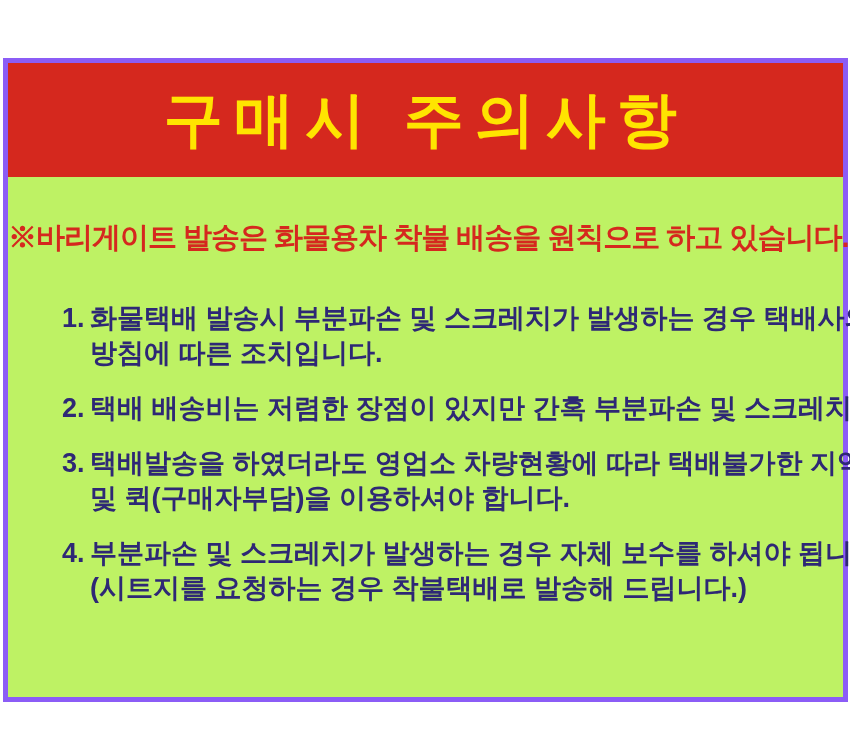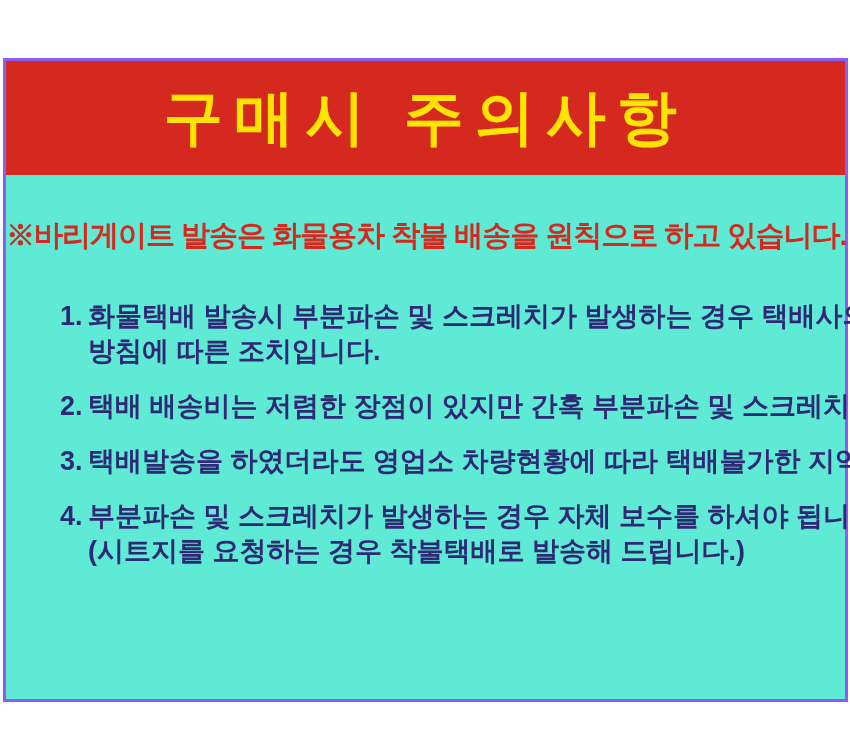--- a/index.html
+++ b/index.html
@@ -15,22 +15,22 @@
     background: #ffffff;
     font-family: "Liberation Sans", sans-serif;
     overflow: hidden;
   }
   .notice-box {
     position: absolute;
     left: 3px;
     top: 58px;
     width: 845px;
     height: 644px;
-    border: 3px solid #8b5cf6;
-    background: #5eead4;
+    border: 5px solid #8b5cf6;
+    background: #bef264;
   }
   .header-band {
     width: 100%;
     height: 114px;
     background: #d5281e;
     display: flex;
     align-items: center;
     justify-content: center;
   }
   .notice-title {
@@ -100,20 +100,21 @@
         </div>
 
         <div class="item">
           <span class="item-number">2.</span>
           <div class="item-line">택배 배송비는 저렴한 장점이 있지만 간혹 부분파손 및 스크레치가 발생되는</div>
         </div>
 
         <div class="item">
           <span class="item-number">3.</span>
           <div class="item-line">택배발송을 하였더라도 영업소 차량현황에 따라 택배불가한 지역은 내방</div>
+          <div class="item-line">및 퀵(구매자부담)을 이용하셔야 합니다.</div>
         </div>
 
         <div class="item">
           <span class="item-number">4.</span>
           <div class="item-line">부분파손 및 스크레치가 발생하는 경우 자체 보수를 하셔야 됩니다.</div>
           <div class="item-line">(시트지를 요청하는 경우 착불택배로 발송해 드립니다.)</div>
         </div>
 
       </div>
     </div>

